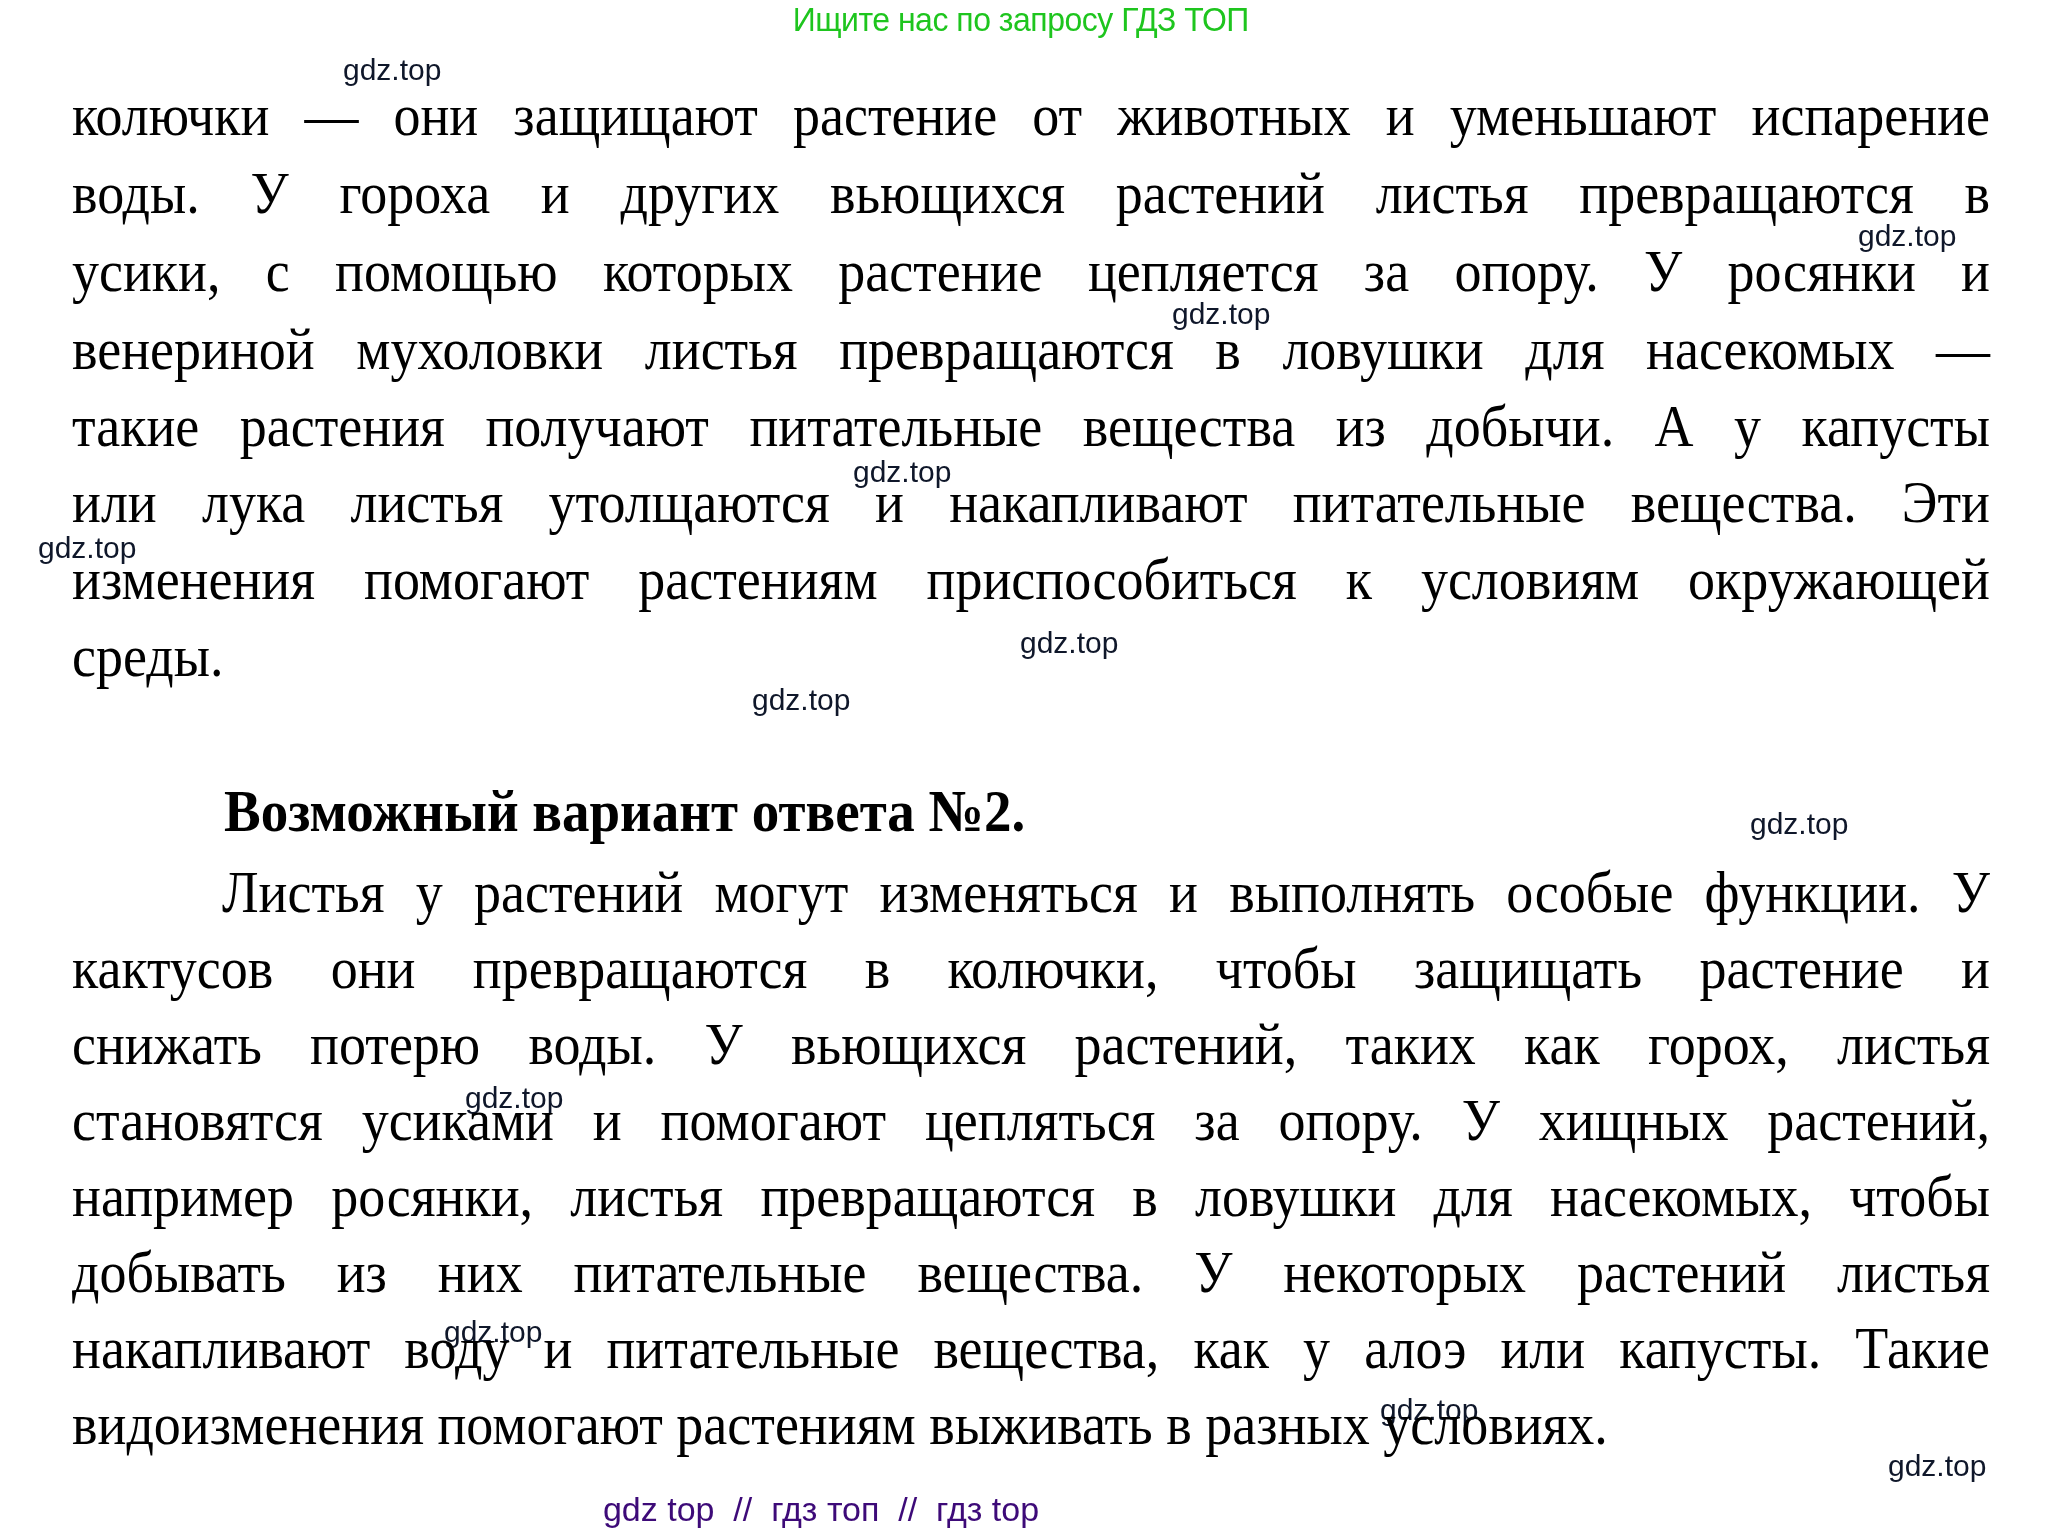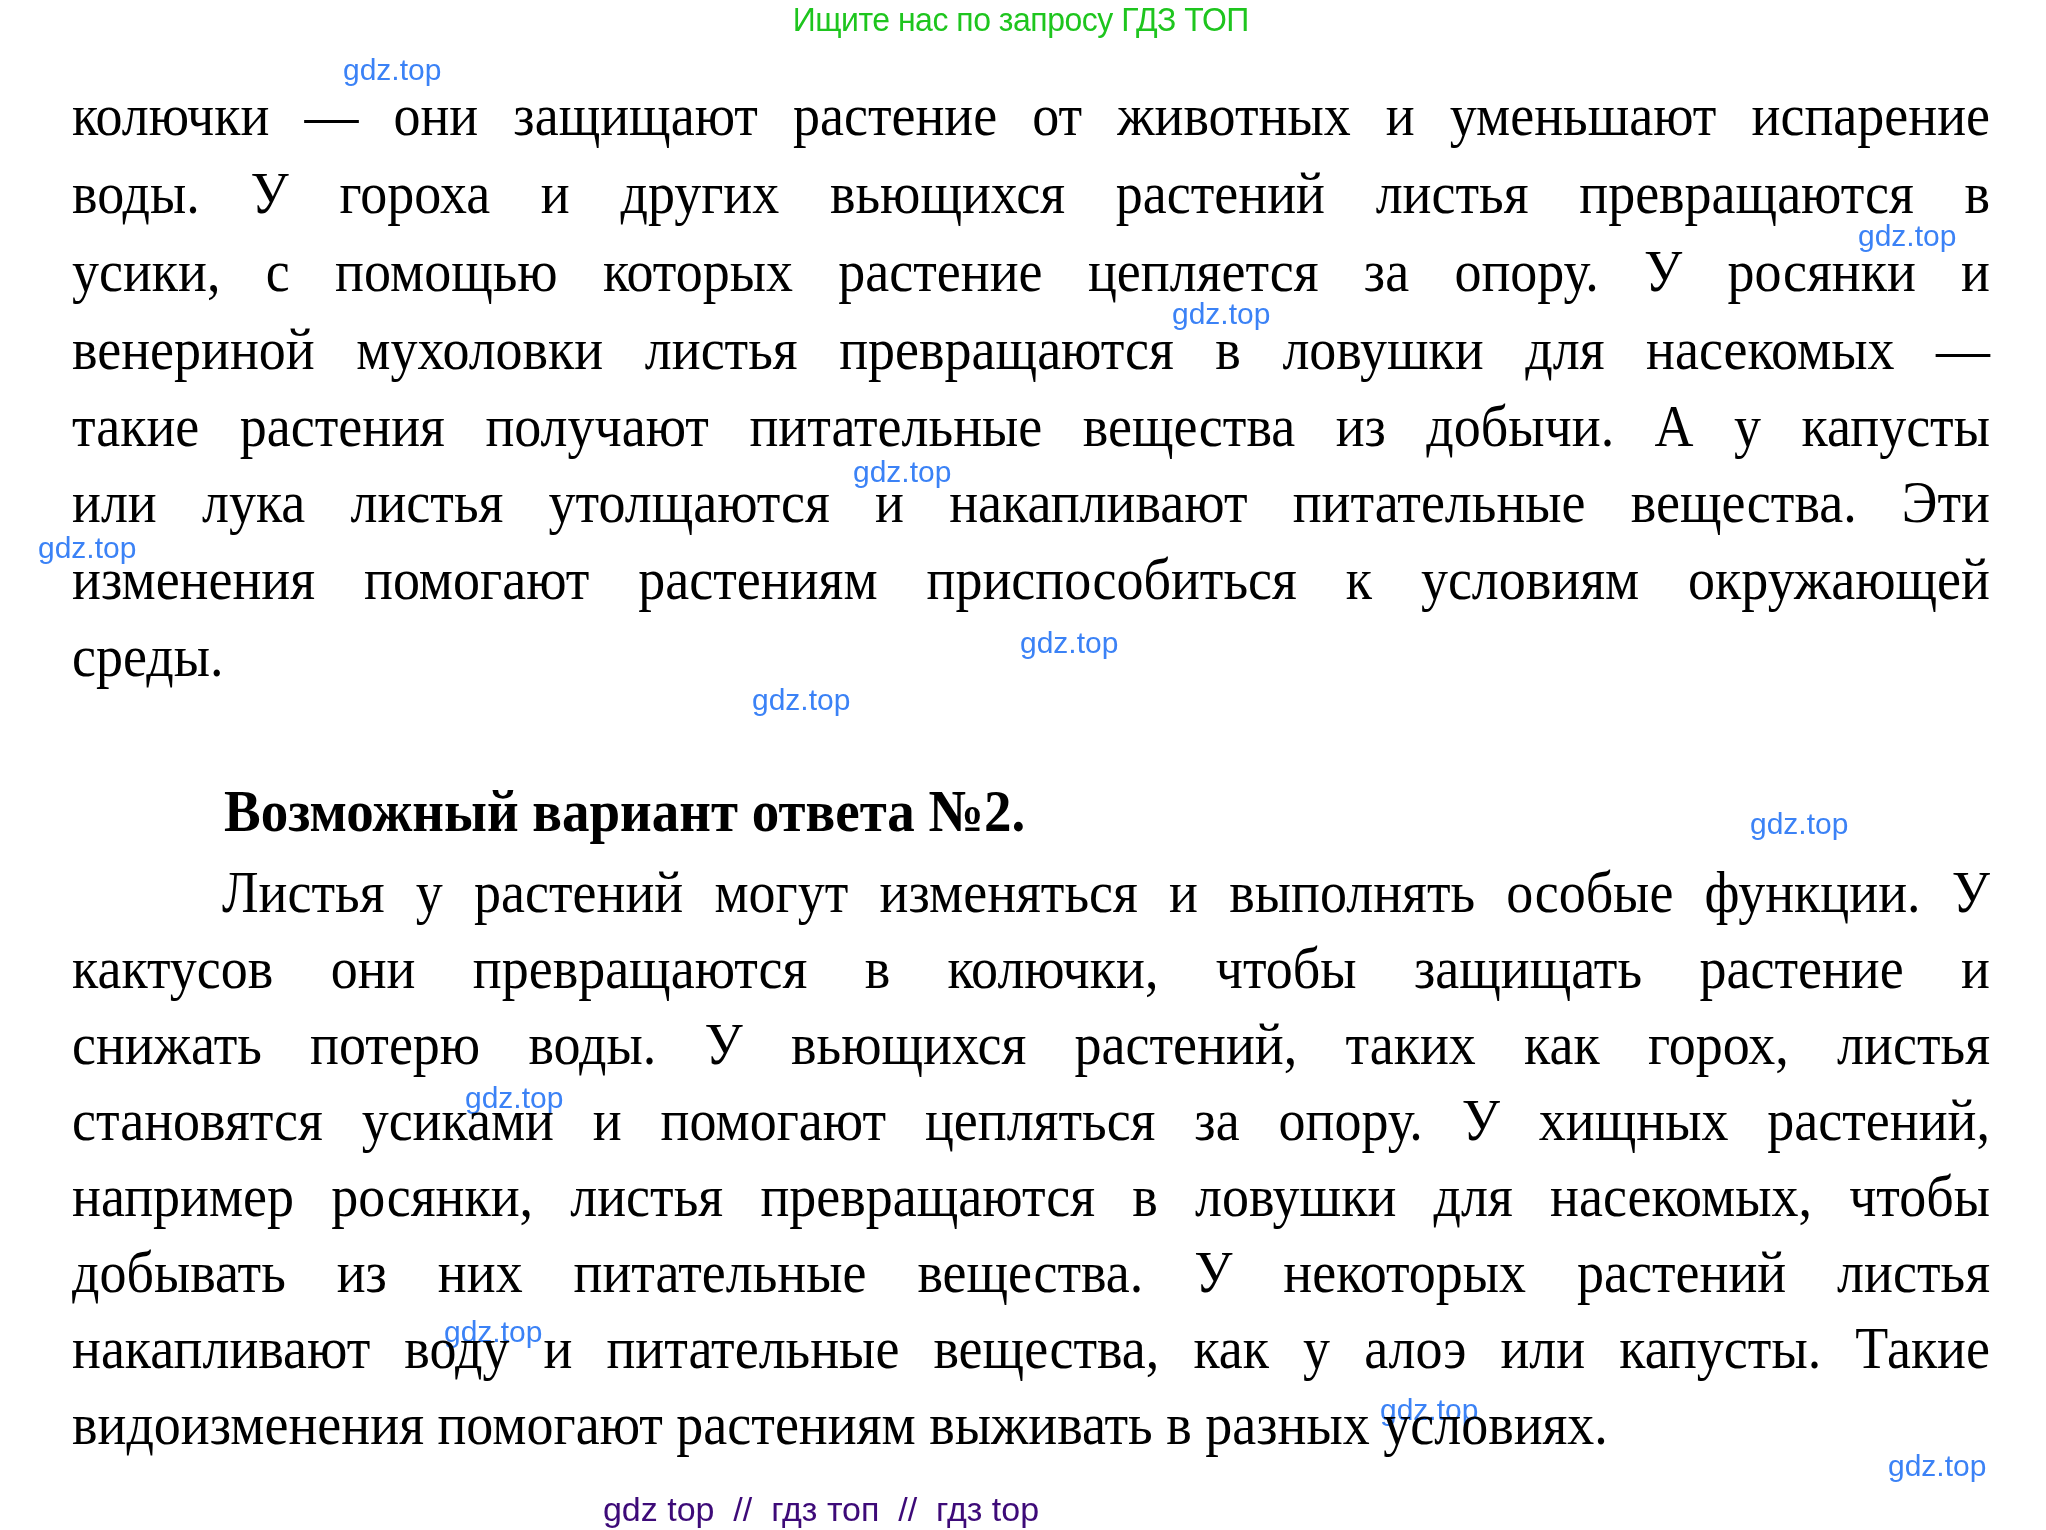--- a/index.html
+++ b/index.html
@@ -21,21 +21,21 @@
     .line.last { text-align-last: left; }
     .line.indent { left: 222px; width: 1768px; }
     .heading {
       position: absolute; left: 224px; top: 784px;
       font-family: "Liberation Serif", serif; font-weight: bold; font-size: 55px; line-height: 60px;
       color: #000; white-space: nowrap;
       transform: scaleY(1.08); transform-origin: 0 100%;
     }
     .wm {
       position: absolute; font-family: "Liberation Sans", sans-serif; font-size: 30px; line-height: 32px;
-      color: #3b82f6; white-space: nowrap;
+      color: #0f172a; white-space: nowrap;
     }
     .footer {
       position: absolute; left: 0; width: 1642px; top: 1490px; text-align: center;
       font-family: "Liberation Sans", sans-serif; font-size: 34px; line-height: 38px;
       color: #3d0a78; white-space: pre;
     }
   </style>
 </head>
 <body>
 

